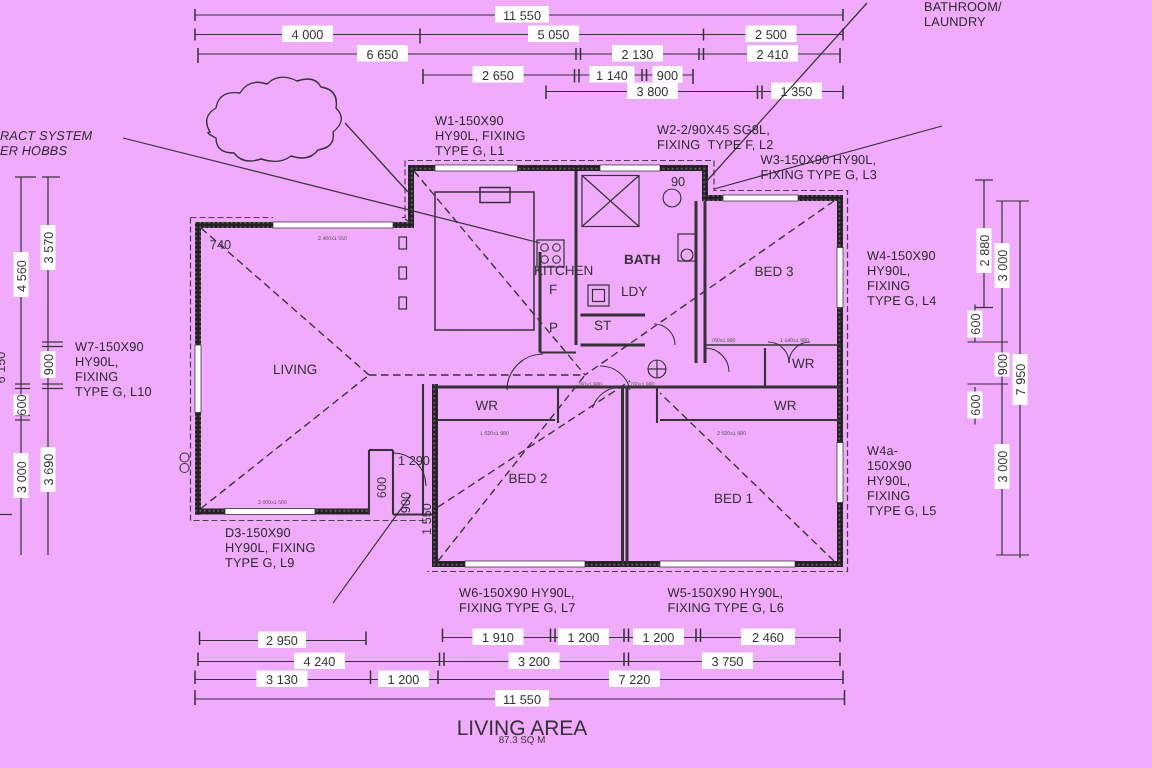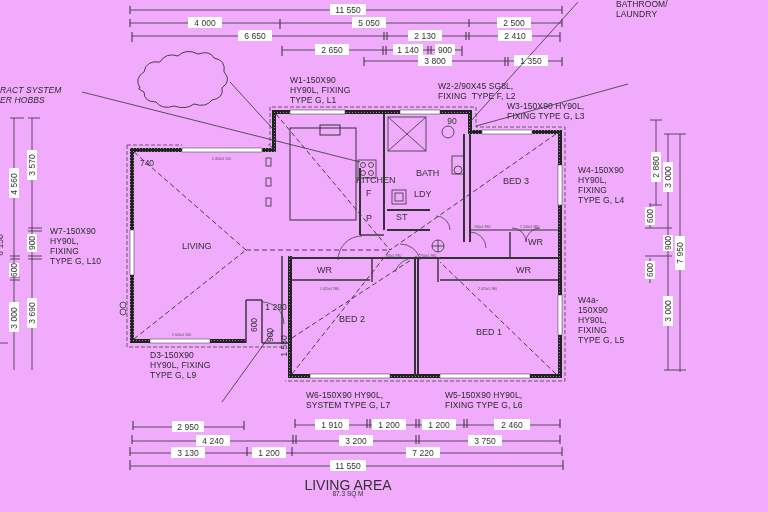--- a/index.html
+++ b/index.html
@@ -361,21 +361,21 @@
     <text class="dim" transform="translate(257,325) rotate(-90)" text-anchor="middle">600</text>
     <text class="dim" transform="translate(287,346) rotate(-90)" text-anchor="middle">1 550</text>
     <text class="dim" transform="translate(273,335) rotate(-90)" text-anchor="middle">900</text>
     <text class="dim" x="452" y="124" text-anchor="middle">90</text>
     <text class="dim" x="147" y="166" text-anchor="middle">740</text>
   </g>
 </svg>
 
 <div class="room" style="left:182px;top:241px;">LIVING</div>
 <div class="room" style="left:310px;top:175px;padding-left:46px;">KITCHEN</div>
-<div class="room" style="left:416px;top:168px;">BATH</div>
+<div class="room" style="left:416px;top:168px;font-weight:bold;">BATH</div>
 <div class="room" style="left:414px;top:189px;">LDY</div>
 <div class="room" style="left:396px;top:212px;">ST</div>
 <div class="room" style="left:366px;top:188px;">F</div>
 <div class="room" style="left:366px;top:213px;">P</div>
 <div class="room" style="left:503px;top:176px;">BED 3</div>
 <div class="room" style="left:339px;top:314px;">BED 2</div>
 <div class="room" style="left:476px;top:327px;">BED 1</div>
 <div class="room" style="left:528px;top:237px;">WR</div>
 <div class="room" style="left:317px;top:265px;">WR</div>
 <div class="room" style="left:516px;top:265px;">WR</div>
@@ -401,21 +401,21 @@
 FIXING
 TYPE G, L5</div>
 <div class="lbl" style="left:50px;top:226px;">W7-150X90
 HY90L,
 FIXING
 TYPE G, L10</div>
 <div class="lbl" style="left:150px;top:350px;">D3-150X90
 HY90L, FIXING
 TYPE G, L9</div>
 <div class="lbl" style="left:306px;top:390px;">W6-150X90 HY90L,
-SYSTEM TYPE G, L7</div>
+FIXING TYPE G, L7</div>
 <div class="lbl" style="left:445px;top:390px;">W5-150X90 HY90L,
 FIXING TYPE G, L6</div>
 
 <div class="area" style="left:298px;top:481px;width:100px;">
   <div style="font-size:14px;line-height:9px;">LIVING AREA</div>
   <div style="font-size:6.5px;line-height:8px;">87.3 SQ M</div>
 </div>
 
 </div>
 

